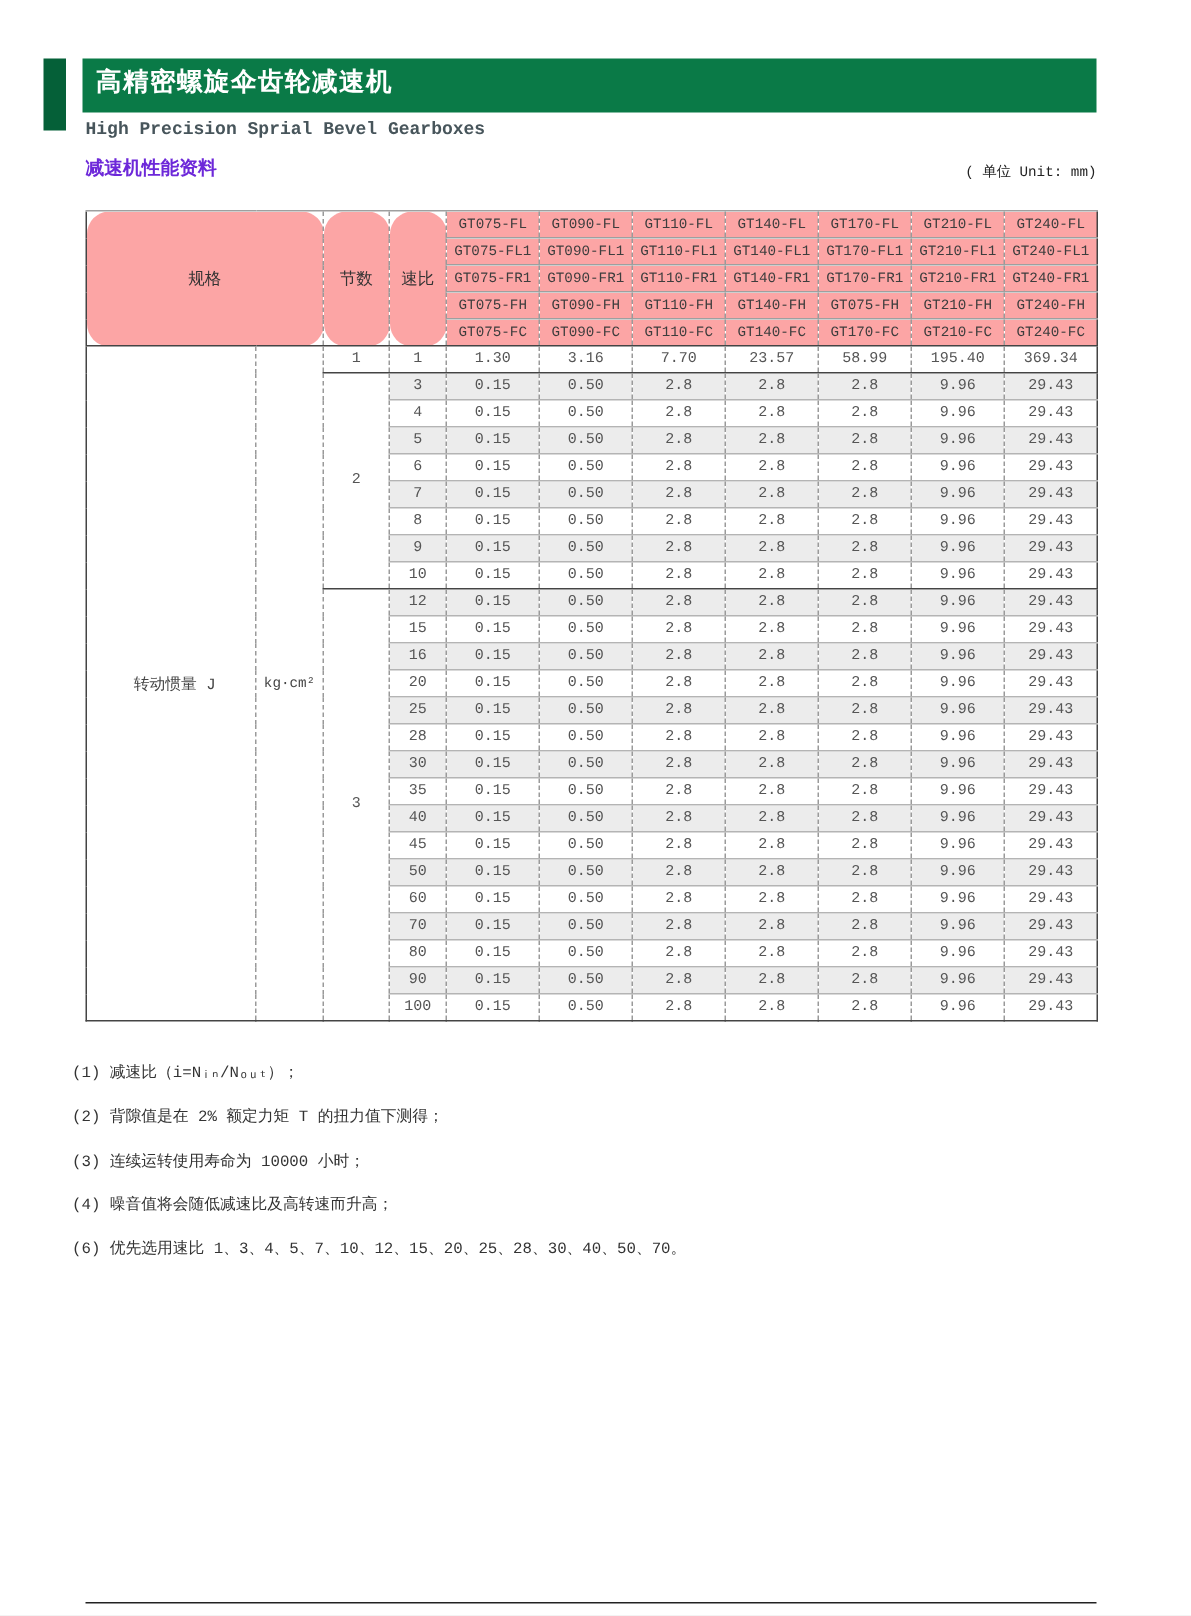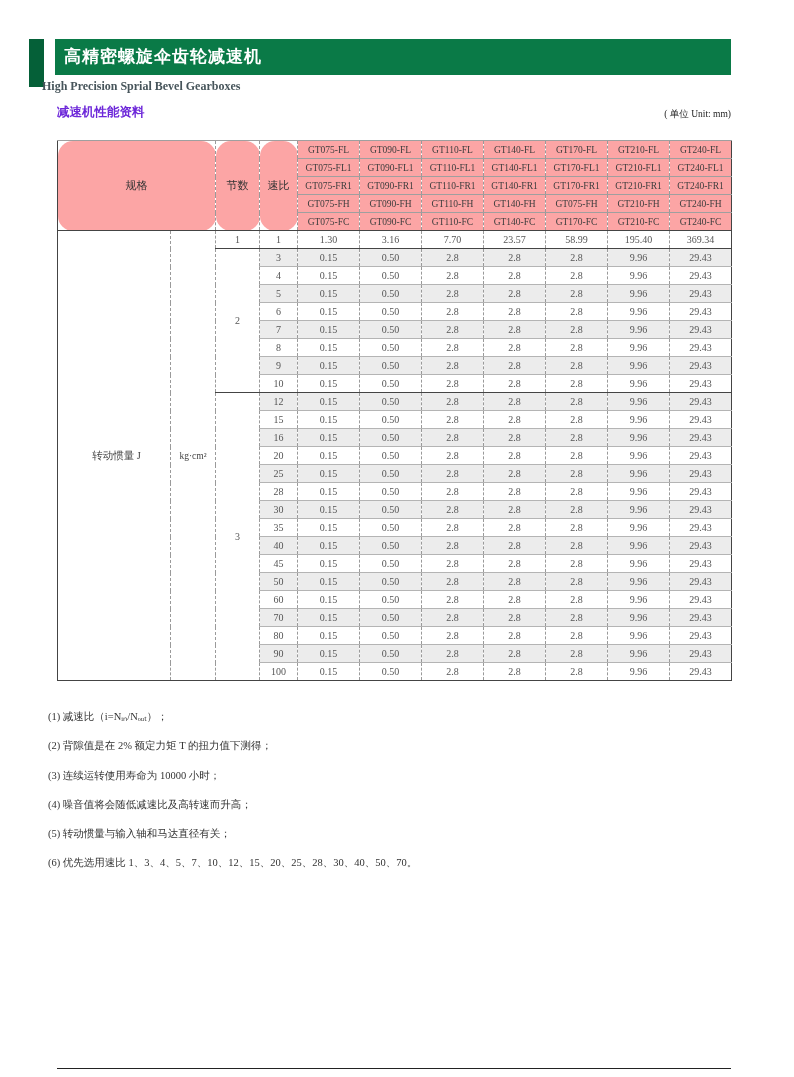--- a/index.html
+++ b/index.html
@@ -1,28 +1,28 @@
 <!DOCTYPE html>
 <html><head>
 <meta charset="utf-8">
 <style>
   html,body{margin:0;padding:0;background:#fff;}
   .page{
     position:relative;width:794px;height:1077px;background:#ffffff;
-    font-family:Liberation Serif, serif;
+    font-family:Liberation Mono, monospace;
     outline:1px solid #cfcfcf;overflow:hidden;
   }
   .accent-strip{position:absolute;left:29px;top:39px;width:15px;height:48px;background:#056038;}
   .title-bar{
     position:absolute;left:55px;top:39px;width:676px;height:36px;box-sizing:border-box;
     background:#0a7a47;color:#ffffff;font-size:17px;font-weight:bold;
     line-height:36px;padding-left:9px;letter-spacing:1px;
   }
   .subtitle{
-    position:absolute;left:42px;top:79px;font-size:12px;font-weight:bold;color:#47555b;
+    position:absolute;left:57px;top:79px;font-size:12px;font-weight:bold;color:#47555b;
   }
   .section-head{
     position:absolute;left:57px;top:104px;width:674px;
     display:flex;justify-content:space-between;align-items:flex-end;
   }
   .sec-title{font-size:12.5px;font-weight:bold;color:#6d28d9;}
   .unit-note{font-size:9.5px;color:#222;}
   table.perf{
     position:absolute;left:57px;top:140px;width:674px;
     border-collapse:collapse;table-layout:fixed;
@@ -391,21 +391,20 @@
           <td class="val">29.43</td>
         </tr>
       </tbody>
   </table>
 
   <div class="notes" id="notes">
       <div>(1) 减速比（i=Nᵢₙ/Nₒᵤₜ）；</div>
       <div>(2) 背隙值是在 2% 额定力矩 T 的扭力值下测得；</div>
       <div>(3) 连续运转使用寿命为 10000 小时；</div>
       <div>(4) 噪音值将会随低减速比及高转速而升高；</div>
-      <div>(5) 转动惯量与输入轴和马达直径有关；</div>
       <div>(6) 优先选用速比 1、3、4、5、7、10、12、15、20、25、28、30、40、50、70。</div>
     </div>
 
   <div class="footer">
     <span>GPG MOTOR 台邦电机</span>
   </div>
 
 </div>
 
 </body></html>

